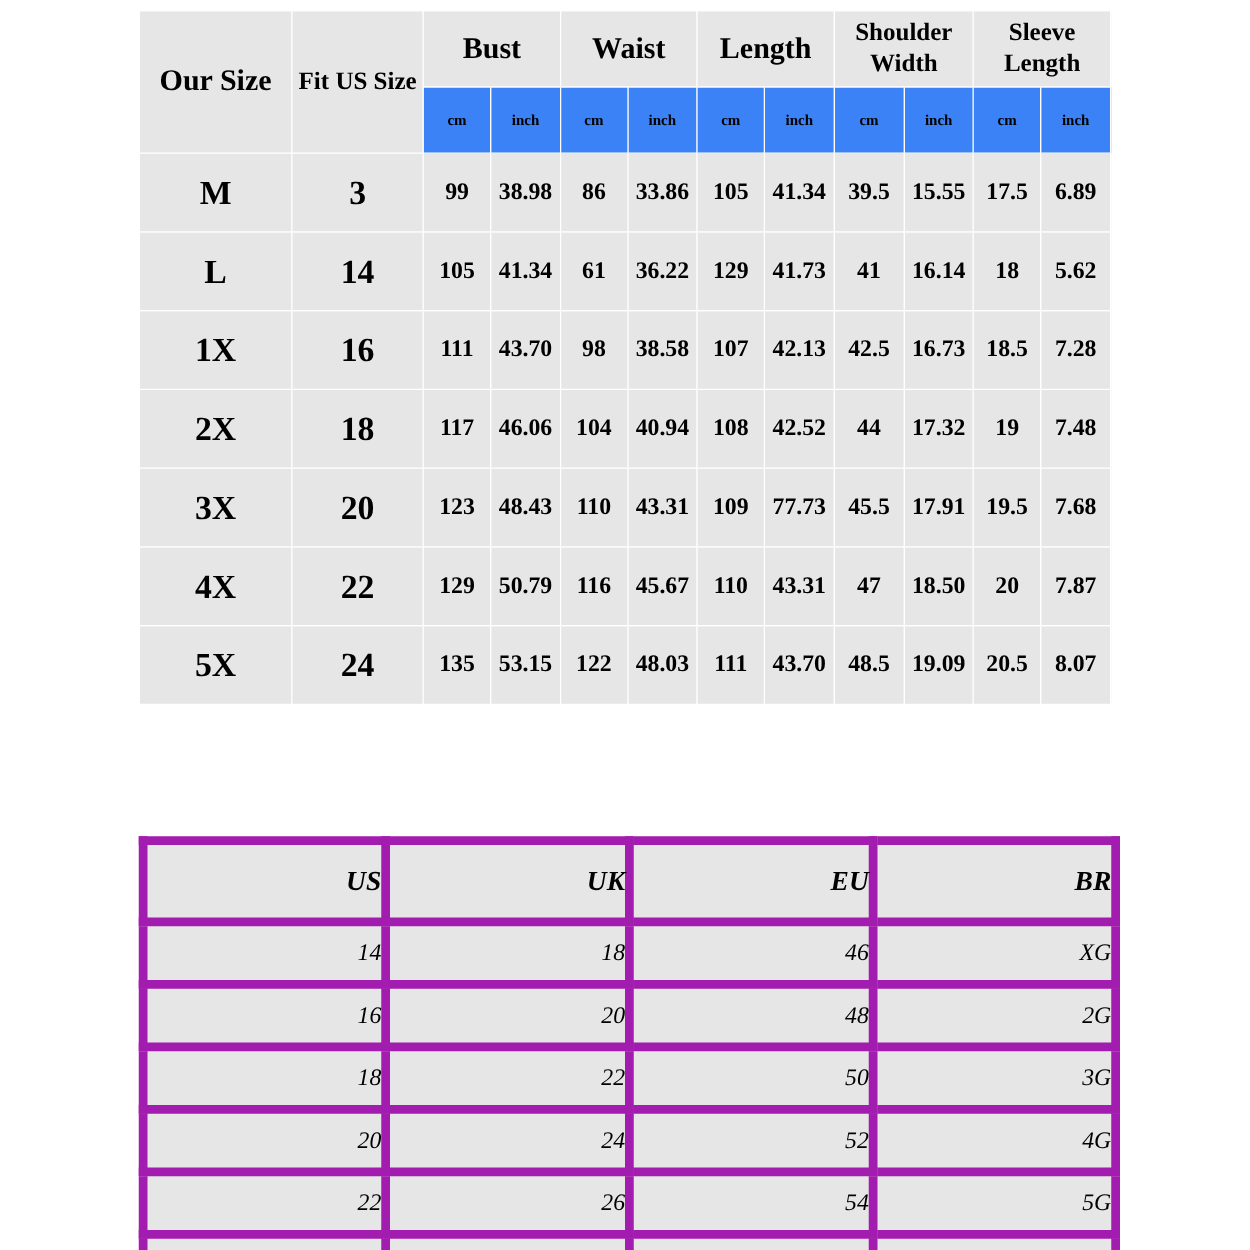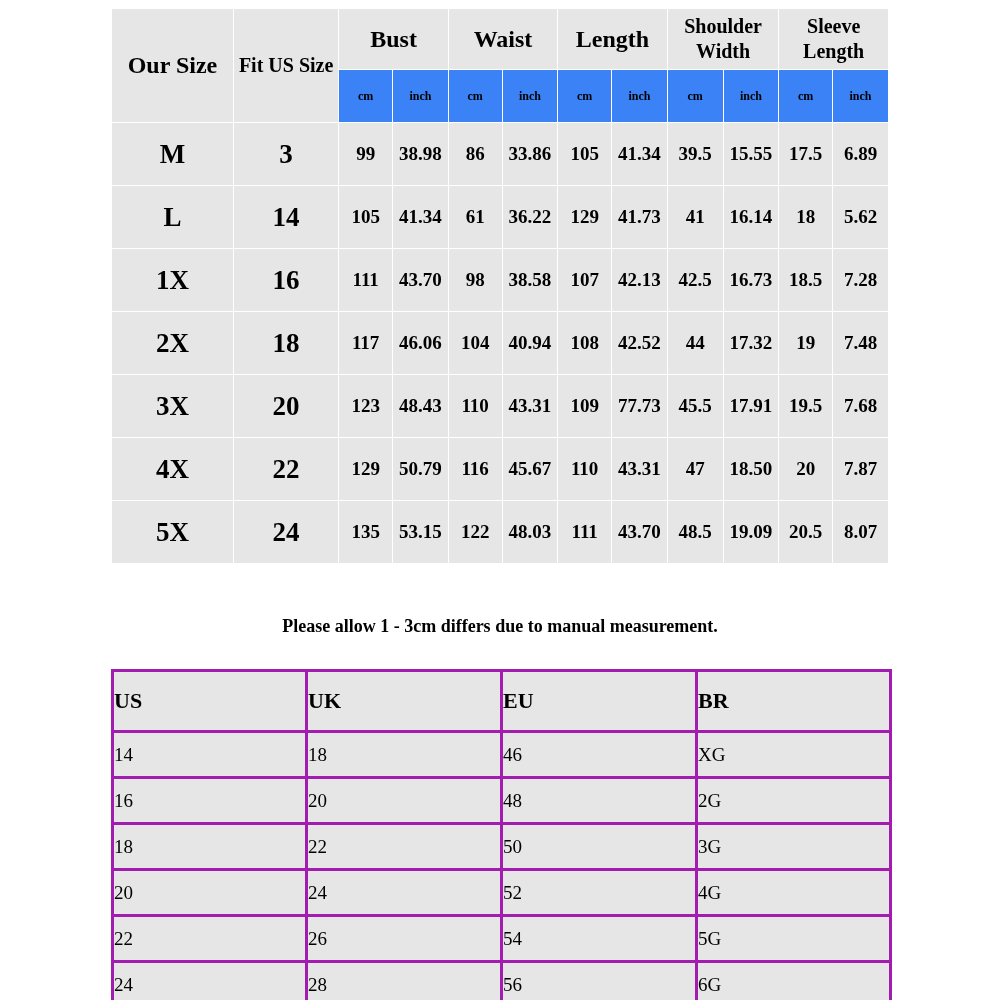--- a/index.html
+++ b/index.html
@@ -87,25 +87,26 @@
     left: 111px;
     top: 669px;
     width: 778px;
   }
   table.conv-table {
     border-collapse: collapse;
     width: 778px;
     table-layout: fixed;
   }
   table.conv-table td, table.conv-table th {
-    border: 3px solid #a21caf;
+    border: 7px solid #a21caf;
     background: #e6e6e6;
-    text-align: left;
+    text-align: right;
     vertical-align: middle;
     padding: 0;
+    font-style: italic;
   }
   .conv-hdr {
     font-size: 22px;
     font-weight: bold;
     height: 58px;
   }
   .conv-cell {
     font-size: 19px;
     height: 43px;
   }
@@ -250,21 +251,20 @@
           <td class="body-cell num-cell">43.70</td>
           <td class="body-cell num-cell">48.5</td>
           <td class="body-cell num-cell">19.09</td>
           <td class="body-cell num-cell">20.5</td>
           <td class="body-cell num-cell">8.07</td>
         </tr>
       </tbody>
     </table>
   </div>
 
-  <div class="note">Please allow 1 - 3cm differs due to manual measurement.</div>
 
   <div class="conv-wrap">
     <table class="conv-table">
       <colgroup>
         <col style="width:194px">
           <col style="width:195px">
           <col style="width:195px">
           <col style="width:194px">
       </colgroup>
       <thead>

